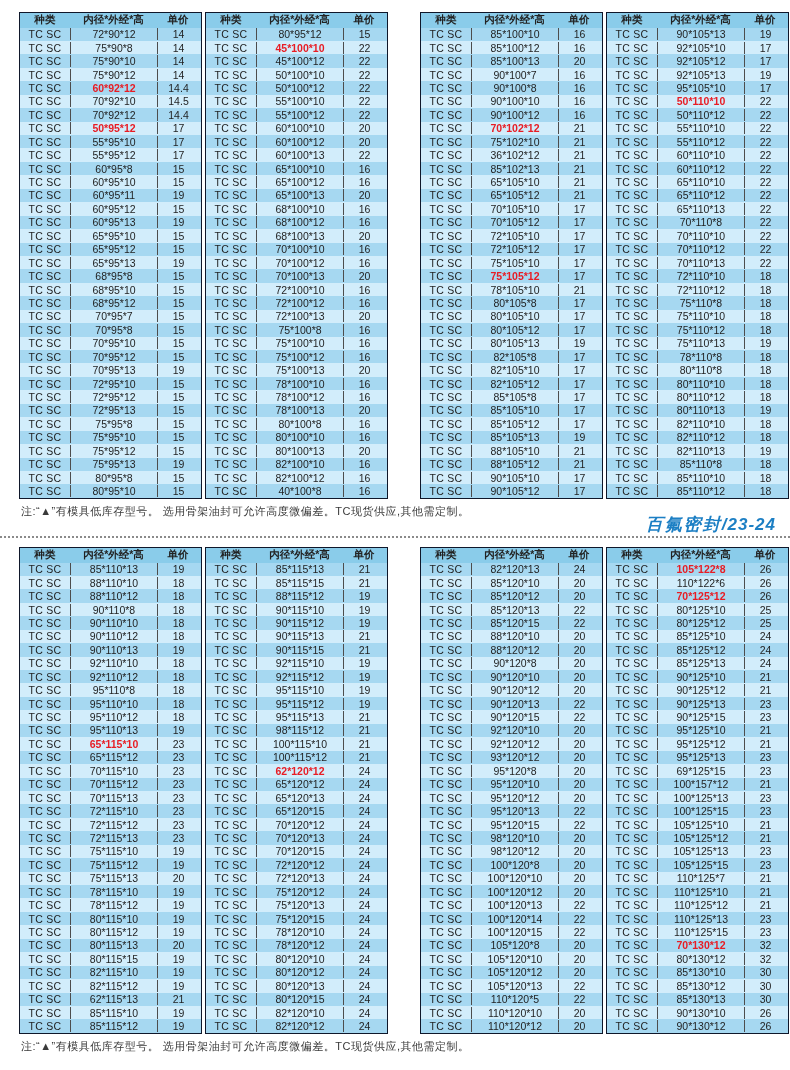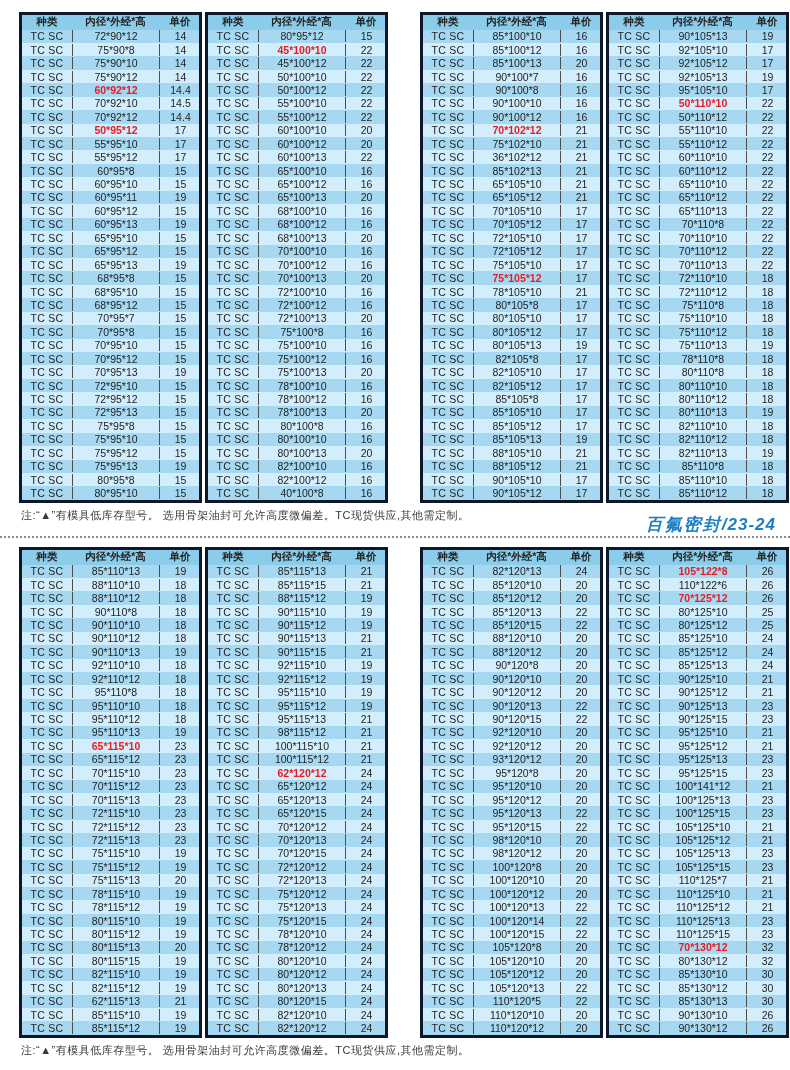--- a/index.html
+++ b/index.html
@@ -5,21 +5,21 @@
   html,body{margin:0;padding:0;}
   body{
     width:790px;height:1070px;position:relative;background:#ffffff;
     font-family:"Liberation Sans",sans-serif;overflow:hidden;
   }
   .panel{position:absolute;left:0;width:790px;}
   .tables-row{display:flex;padding-left:19px;}
   .group{display:flex;gap:3px;}
   .group2{margin-left:32px;}
   .ptable{
-    width:183px;border:3px solid #0f172a;background:#86efac;
+    width:183px;border:1px solid #0f172a;background:#86efac;
     box-sizing:border-box;
   }
   .tr{display:flex;height:13.45px;align-items:center;font-size:10.5px;color:#1e1e1e;}
   .tr.th{height:14.5px;background:#8accea;font-weight:bold;font-size:10.5px;color:#222;}
   .tr.dark{background:#a6d8f1;}
   .tr.light{background:#d2edfb;}
   .c-type{width:50px;text-align:center;flex:none;letter-spacing:.3px;}
   .c-size{width:87px;text-align:center;flex:none;}
   .c-price{width:42px;text-align:center;flex:none;}
   .tr:not(.th) .c-size{border-left:1px solid #4d4d4d;box-sizing:border-box;}
@@ -1412,26 +1412,26 @@
             <span class="c-size">95*125*12</span>
             <span class="c-price">21</span>
           </div>
           <div class="tr dark">
             <span class="c-type">TC SC</span>
             <span class="c-size">95*125*13</span>
             <span class="c-price">23</span>
           </div>
           <div class="tr light">
             <span class="c-type">TC SC</span>
-            <span class="c-size">95*125*15</span>
-            <span class="c-price">23</span>
-          </div>
-          <div class="tr dark">
-            <span class="c-type">TC SC</span>
-            <span class="c-size">100*141*12</span>
+            <span class="c-size">69*125*15</span>
+            <span class="c-price">23</span>
+          </div>
+          <div class="tr dark">
+            <span class="c-type">TC SC</span>
+            <span class="c-size">100*157*12</span>
             <span class="c-price">21</span>
           </div>
           <div class="tr light">
             <span class="c-type">TC SC</span>
             <span class="c-size">100*125*13</span>
             <span class="c-price">23</span>
           </div>
           <div class="tr dark">
             <span class="c-type">TC SC</span>
             <span class="c-size">100*125*15</span>

